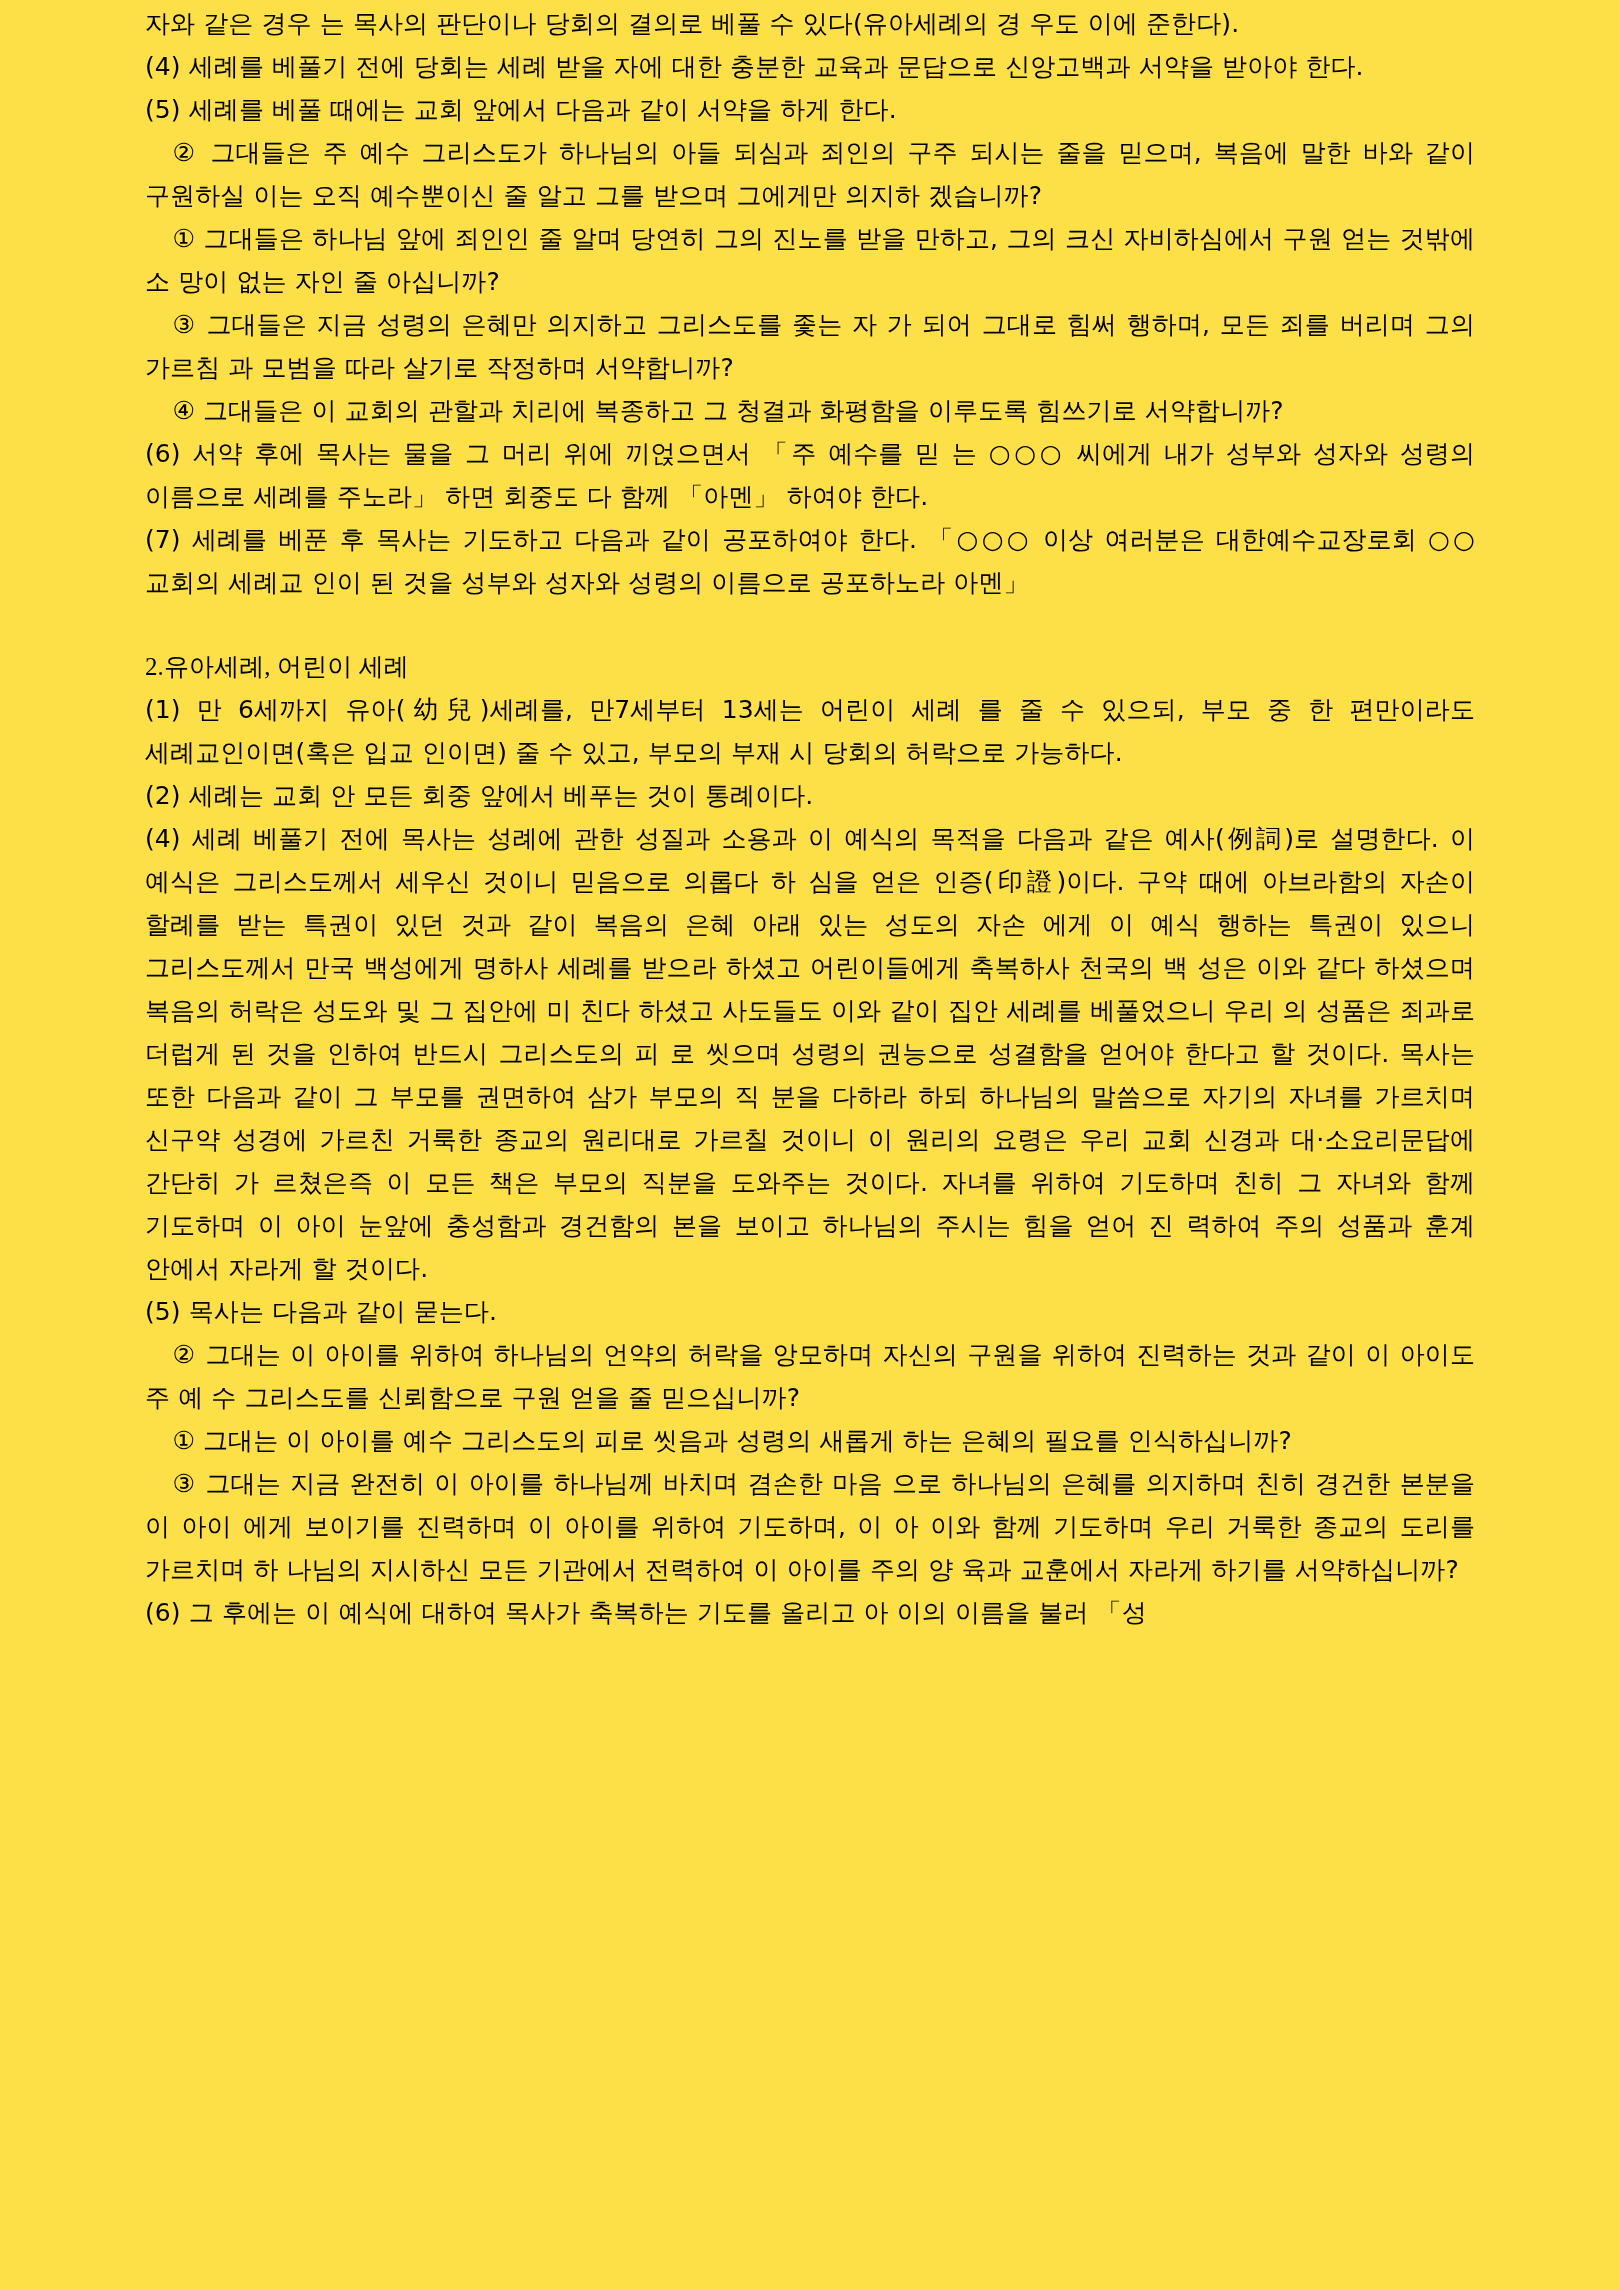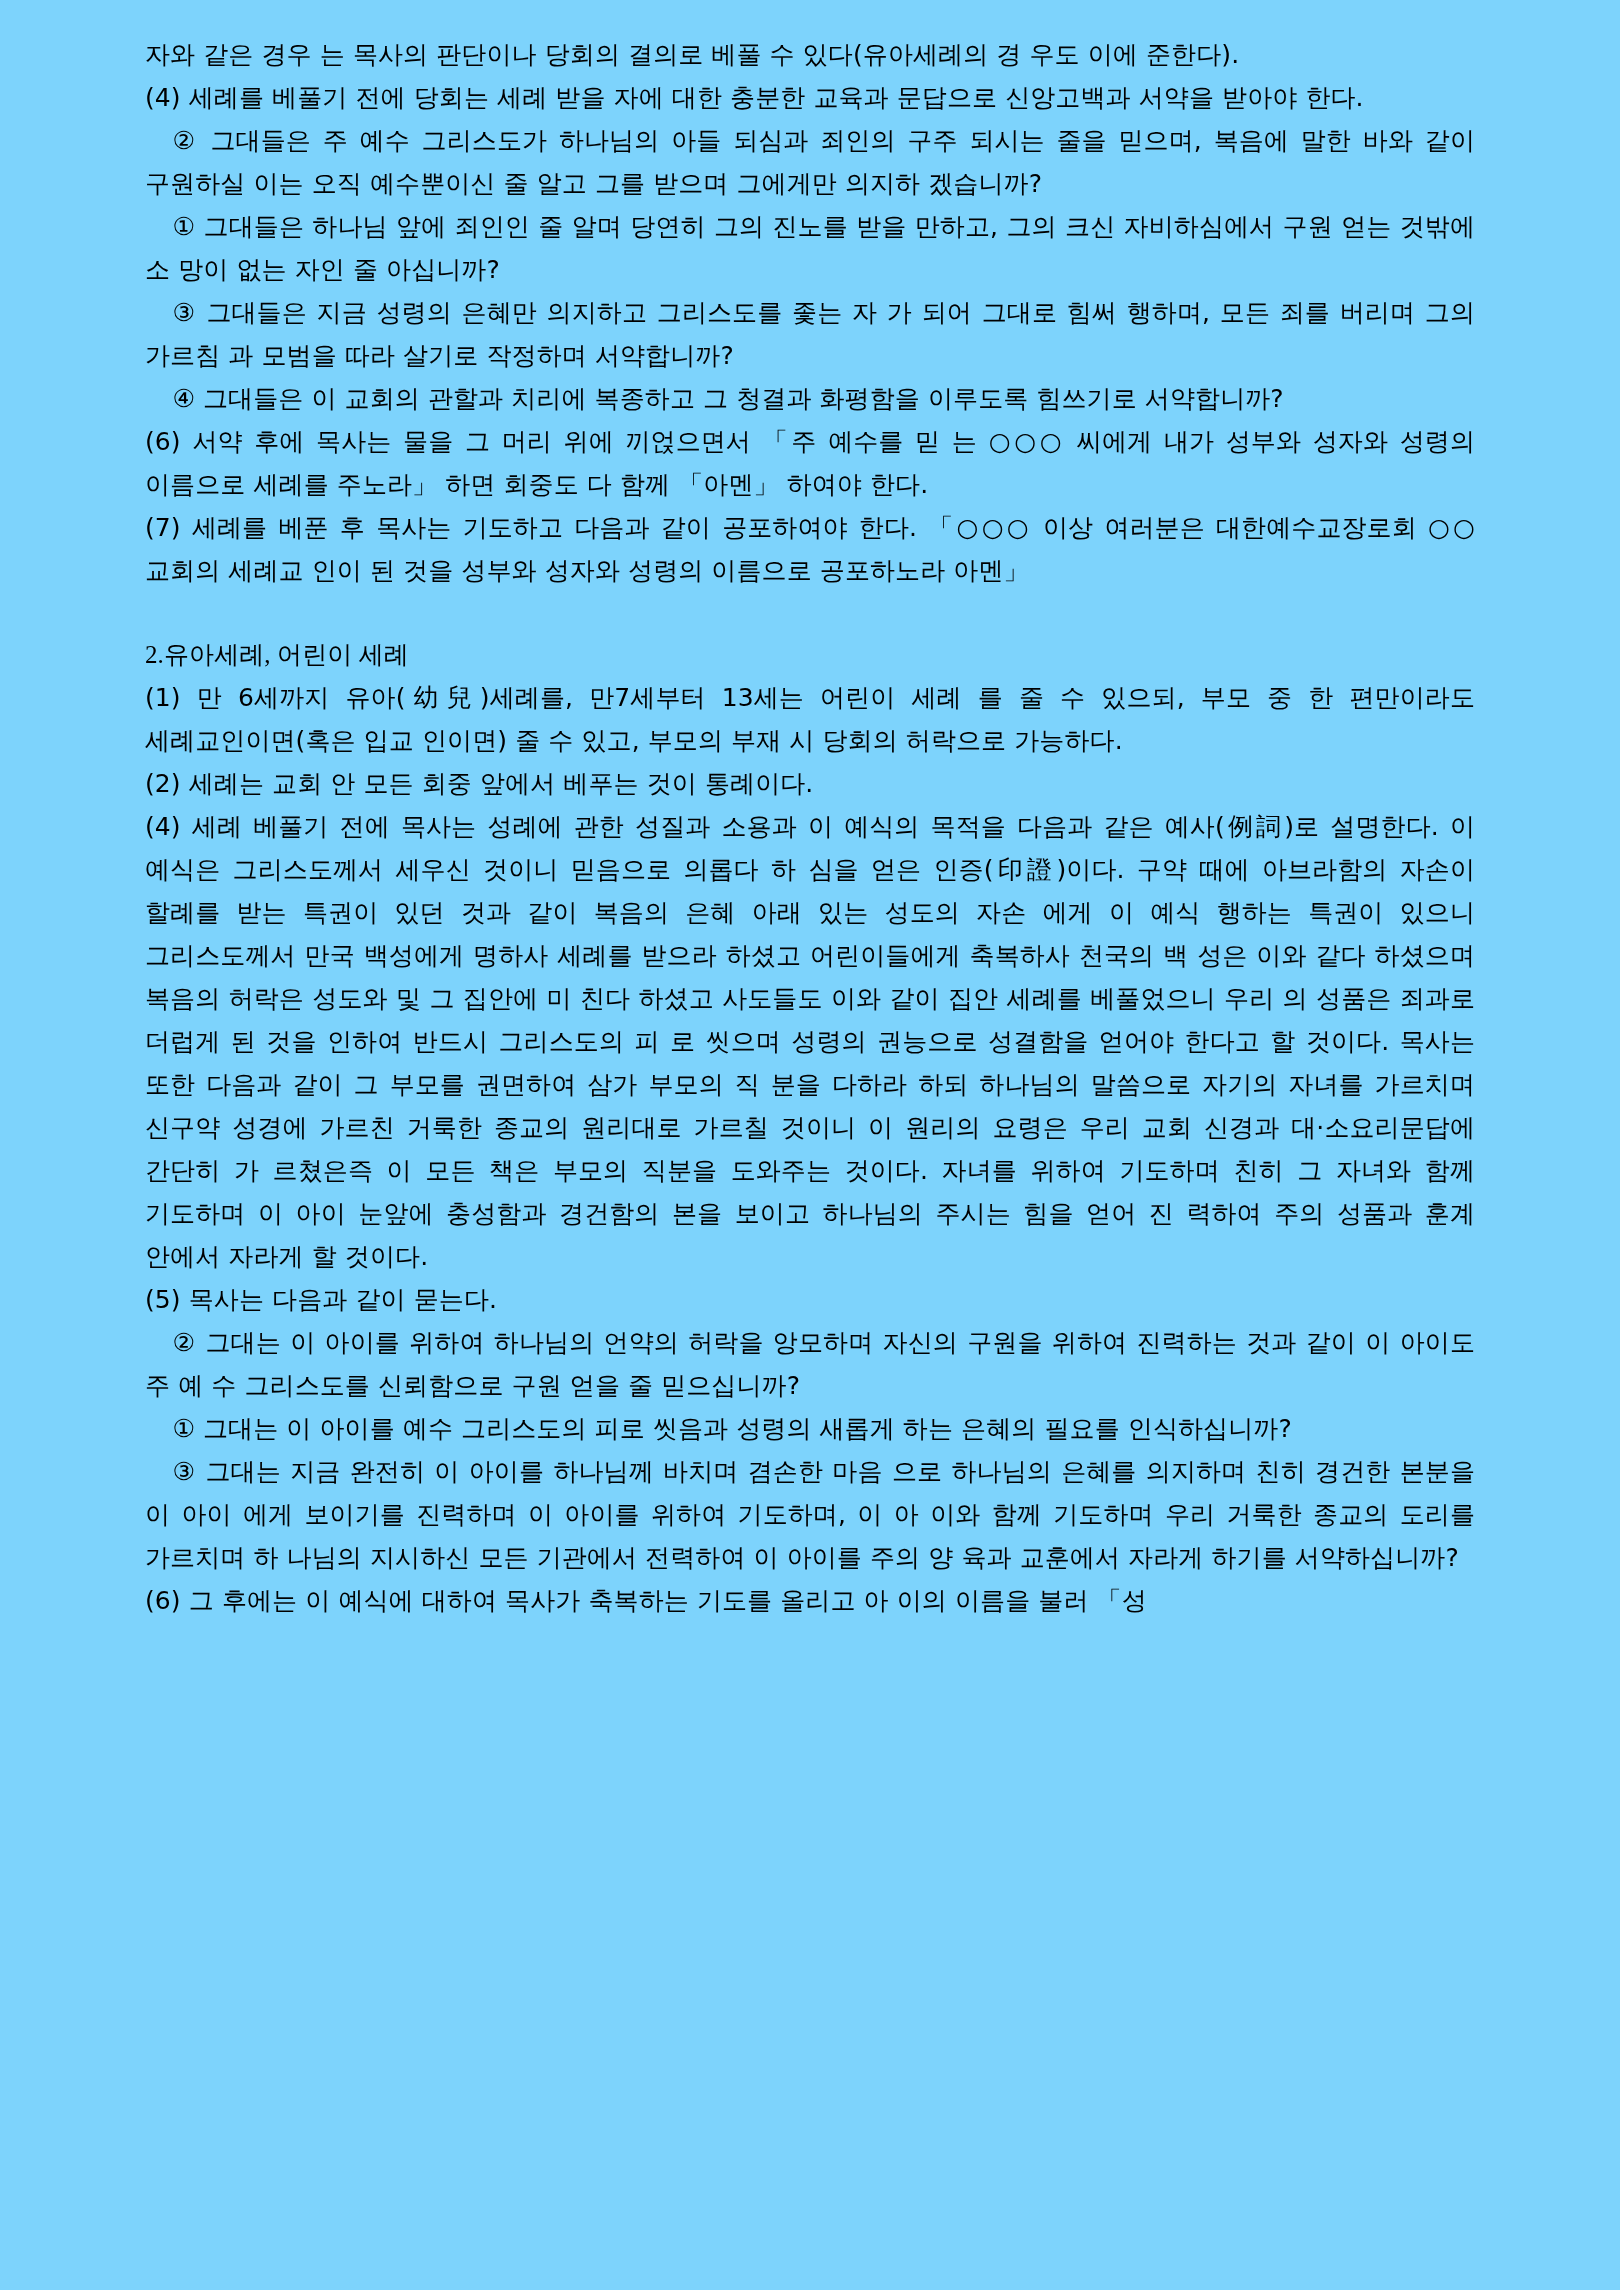--- a/index.html
+++ b/index.html
@@ -3,24 +3,24 @@
 <meta charset="utf-8">
 <style>
   html, body {
     margin: 0;
     padding: 0;
     background: #ffffff;
   }
   .page {
     width: 1620px;
     height: 2291px;
-    background: #7dd3fc;
+    background: #fde047;
     position: relative;
     box-sizing: border-box;
-    padding: 33px 145px 0 145px;
+    padding: 2px 145px 0 145px;
     font-family: "DejaVu Sans", "Liberation Sans", sans-serif;
     color: #000000;
   }
   .doc-body {
     font-size: 25px;
     line-height: 1.72;
     text-align: justify;
     text-justify: inter-character;
     letter-spacing: 0.1px;
     word-break: keep-all;
@@ -44,20 +44,21 @@
   }
 </style>
 </head>
 <body>
 
 <div class="page">
   <div class="doc-body">
 
     <p class="p-plain">자와 같은 경우 는 목사의 판단이나 당회의 결의로 베풀 수 있다(유아세례의 경 우도 이에 준한다).</p>
     <p class="p-plain">(4) 세례를 베풀기 전에 당회는 세례 받을 자에 대한 충분한 교육과 문답으로 신앙고백과 서약을 받아야 한다.</p>
+    <p class="p-plain">(5) 세례를 베풀 때에는 교회 앞에서 다음과 같이 서약을 하게 한다.</p>
     <p class="p-indent">② 그대들은 주 예수 그리스도가 하나님의 아들 되심과 죄인의 구주 되시는 줄을 믿으며, 복음에 말한 바와 같이 구원하실 이는 오직 예수뿐이신 줄 알고 그를 받으며 그에게만 의지하 겠습니까?</p>
     <p class="p-indent">① 그대들은 하나님 앞에 죄인인 줄 알며 당연히 그의 진노를 받을 만하고, 그의 크신 자비하심에서 구원 얻는 것밖에 소 망이 없는 자인 줄 아십니까?</p>
     <p class="p-indent">③ 그대들은 지금 성령의 은혜만 의지하고 그리스도를 좇는 자 가 되어 그대로 힘써 행하며, 모든 죄를 버리며 그의 가르침 과 모범을 따라 살기로 작정하며 서약합니까?</p>
     <p class="p-indent">④ 그대들은 이 교회의 관할과 치리에 복종하고 그 청결과 화평함을 이루도록 힘쓰기로 서약합니까?</p>
     <p class="p-plain">(6) 서약 후에 목사는 물을 그 머리 위에 끼얹으면서 「주 예수를 믿 는 ○○○ 씨에게 내가 성부와 성자와 성령의 이름으로 세례를 주노라」 하면 회중도 다 함께 「아멘」 하여야 한다.</p>
     <p class="p-plain">(7) 세례를 베푼 후 목사는 기도하고 다음과 같이 공포하여야 한다. 「○○○ 이상 여러분은 대한예수교장로회 ○○교회의 세례교 인이 된 것을 성부와 성자와 성령의 이름으로 공포하노라 아멘」</p>
 
     <div class="spacer"></div>
 
     <p class="p-plain section-head">2.유아세례, 어린이 세례</p>

